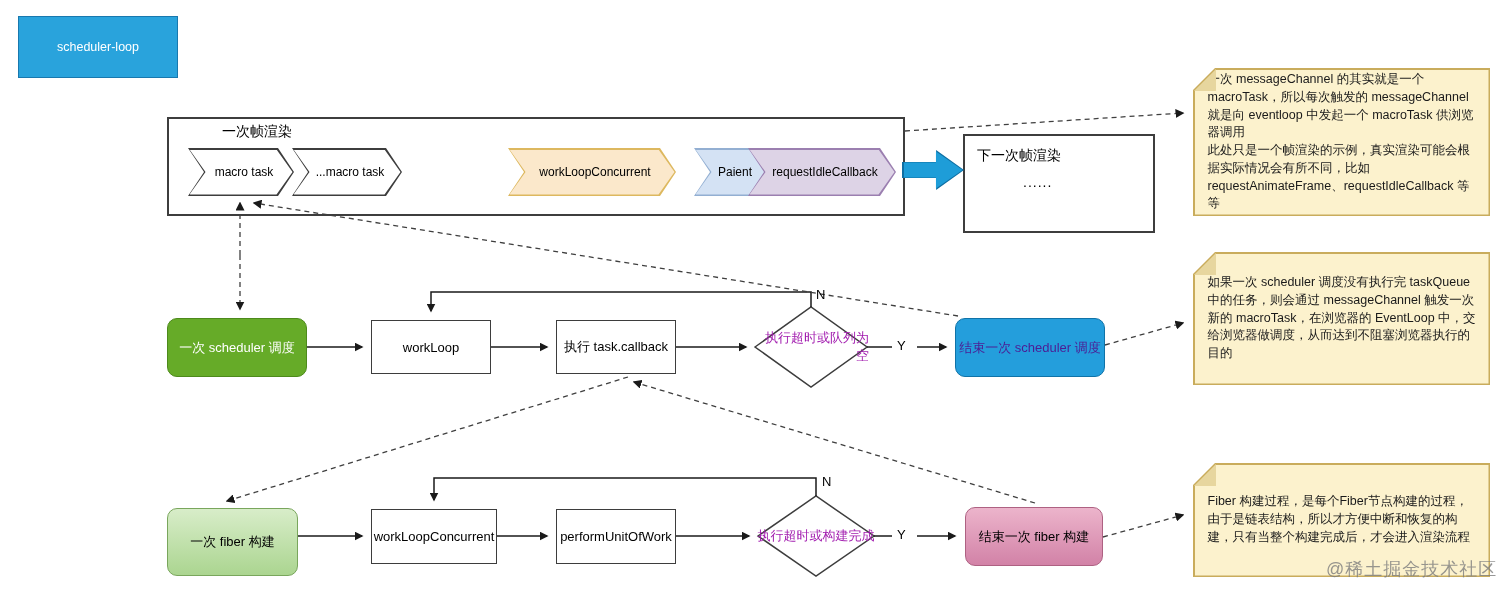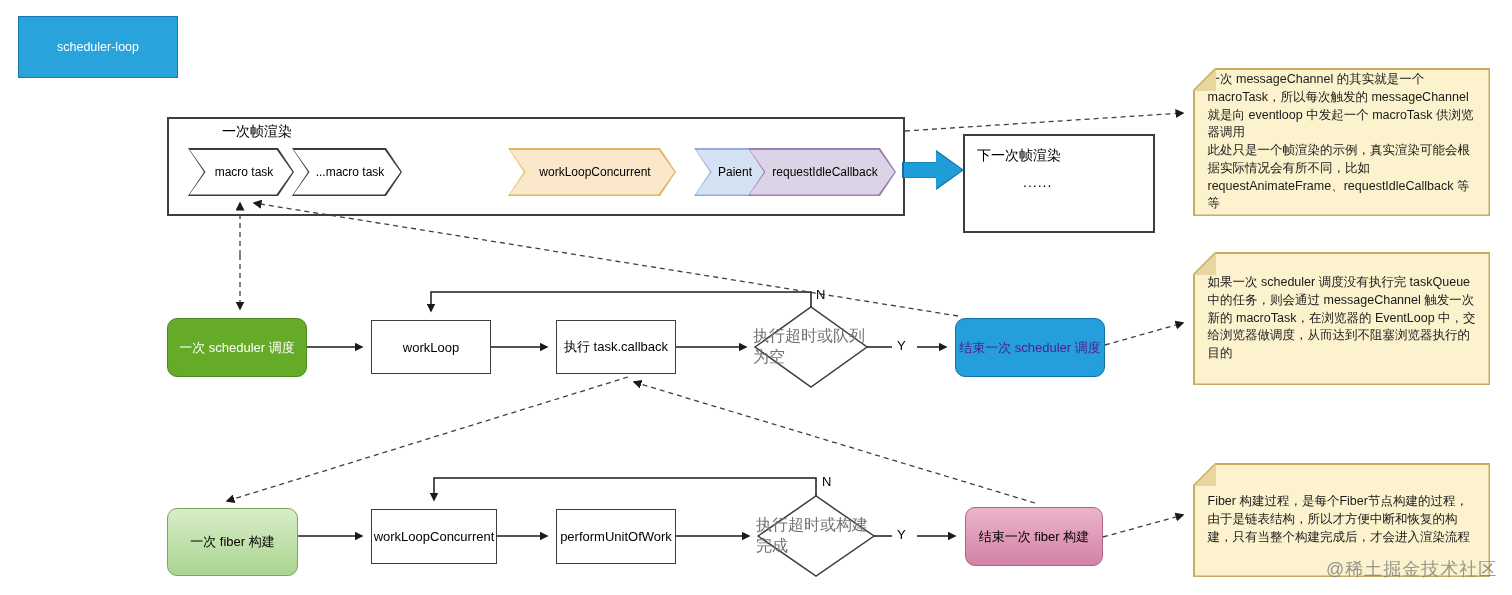--- a/index.html
+++ b/index.html
@@ -55,21 +55,21 @@
     text-align:center; z-index:2; font-size:13px; }
   .n-rect { background:#fff; border:1.5px solid #3d3d3d; color:#000; }
   .n-green { background:#66AB28; border:1px solid #4D8A1B; border-radius:10px; color:#fff; }
   .n-blue { background:#249EDC; border:1px solid #1073A8; border-radius:10px; color:#4c1d95; }
   .n-lgreen { background:linear-gradient(#D8EDC9, #ABD590); border:1px solid #79A65C;
     border-radius:10px; color:#000; }
   .n-pink { background:linear-gradient(#ECB4CB, #D282A7); border:1px solid #AE6182;
     border-radius:10px; color:#000; }
 
   .diamond-label { position:absolute; display:flex; align-items:center; justify-content:center;
-    text-align:left; font-size:16px; color:#737373; z-index:4; }
+    text-align:right; font-size:13px; color:#a21caf; z-index:4; }
   .yn { position:absolute; font-size:13px; color:#000; z-index:4; }
 
   #overlay { position:absolute; left:0; top:0; width:1512px; height:595px; z-index:3;
     pointer-events:none; }
 
   .watermark { position:absolute; left:1326px; top:557px; font-size:18px;
     color:rgba(125,125,125,0.8); z-index:6; letter-spacing:1px; }
 </style>
 </head>
 <body>

